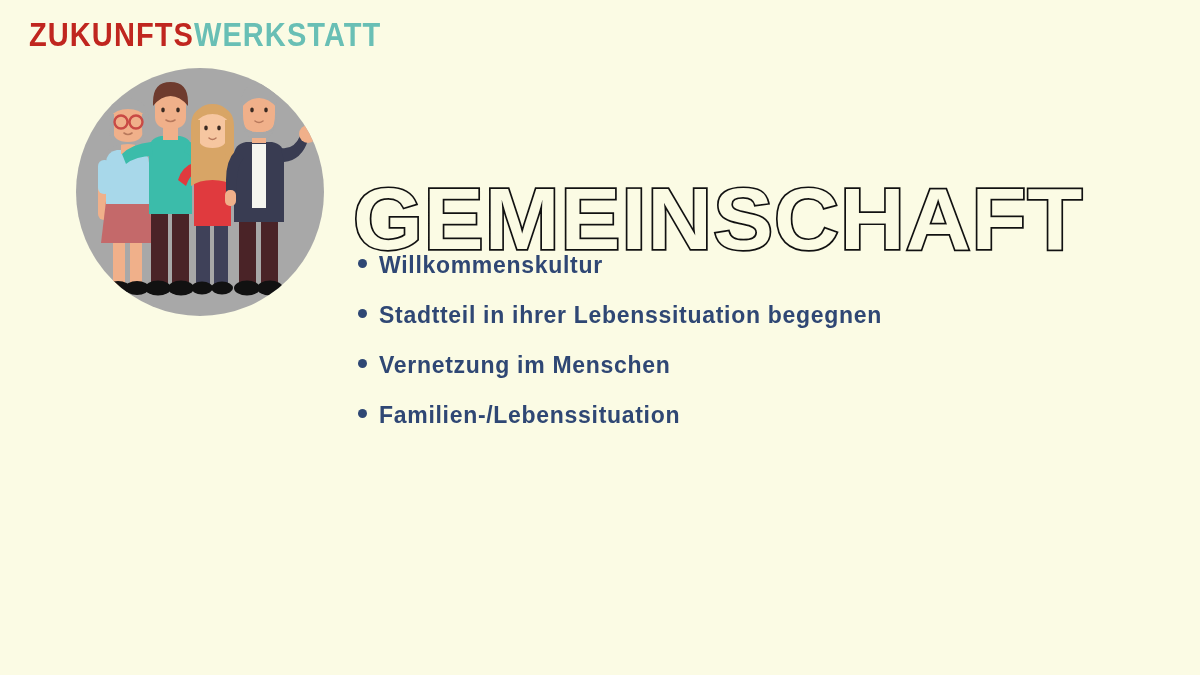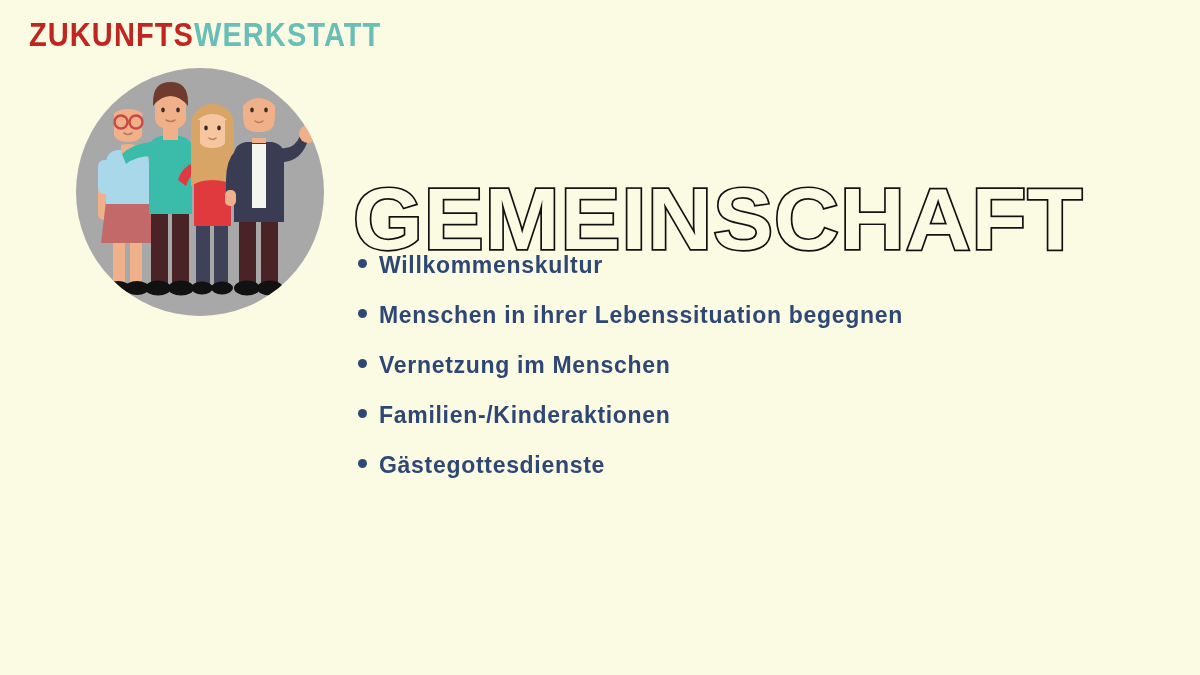--- a/index.html
+++ b/index.html
@@ -260,29 +260,25 @@
 
   <h1 class="title">GEMEINSCHAFT</h1>
 
   <ul class="bullets">
     <li class="bullet-row">
       <span class="bullet-dot"></span>
       <span class="bullet-text">Willkommenskultur</span>
     </li>
     <li class="bullet-row">
       <span class="bullet-dot"></span>
-      <span class="bullet-text">Menschen in ihrer Lebenssituation begegnen</span>
+      <span class="bullet-text">Stadtteil in ihrer Lebenssituation begegnen</span>
     </li>
     <li class="bullet-row">
       <span class="bullet-dot"></span>
       <span class="bullet-text">Vernetzung im Menschen</span>
     </li>
     <li class="bullet-row">
       <span class="bullet-dot"></span>
-      <span class="bullet-text">Familien-/Kinderaktionen</span>
-    </li>
-    <li class="bullet-row">
-      <span class="bullet-dot"></span>
-      <span class="bullet-text">Gästegottesdienste</span>
+      <span class="bullet-text">Familien-/Lebenssituation</span>
     </li>
   </ul>
 
 </div>
 
 </body></html>

